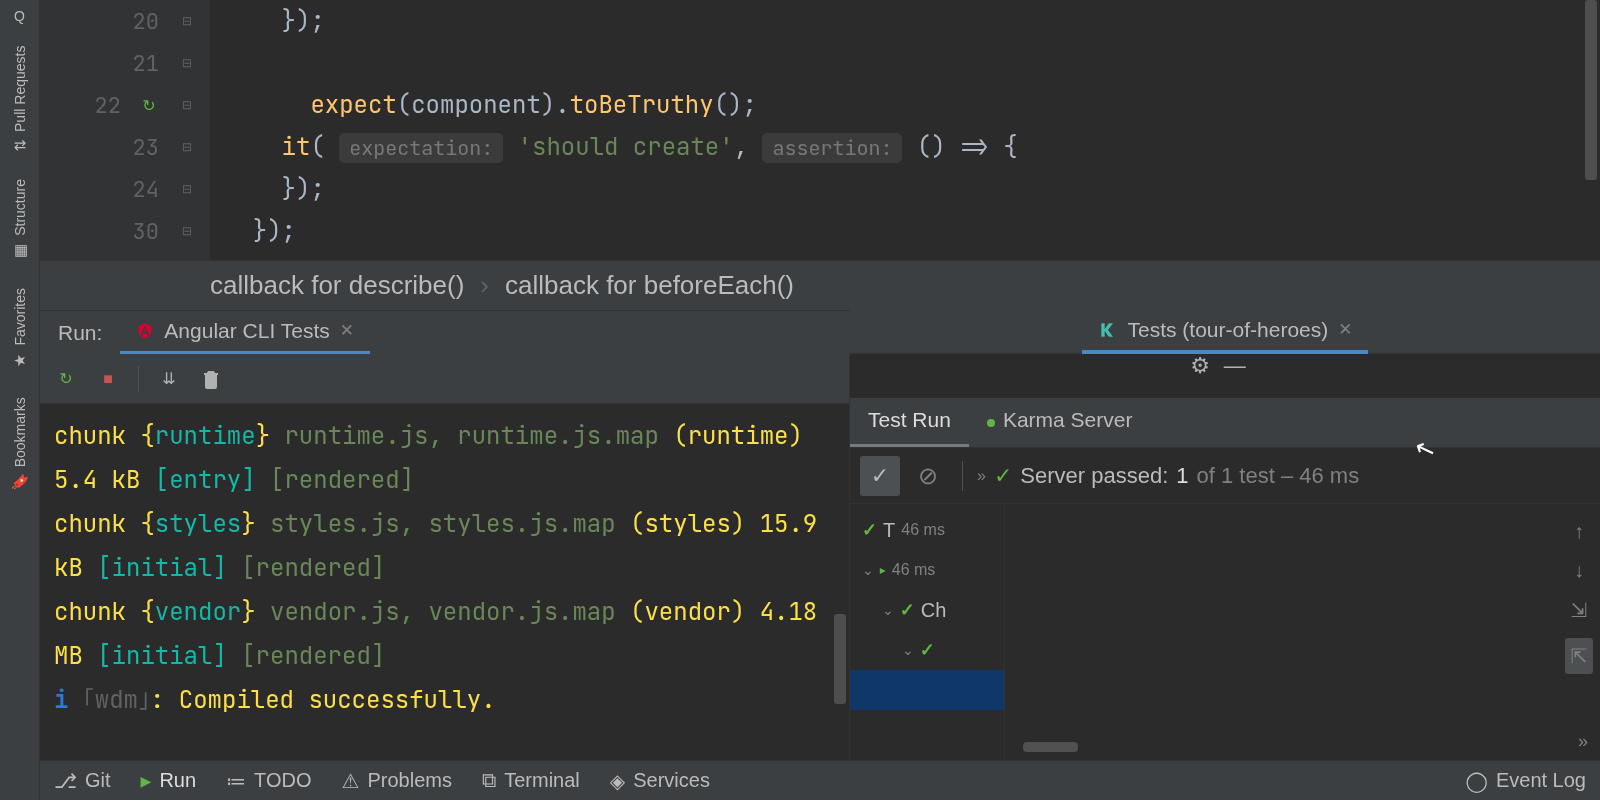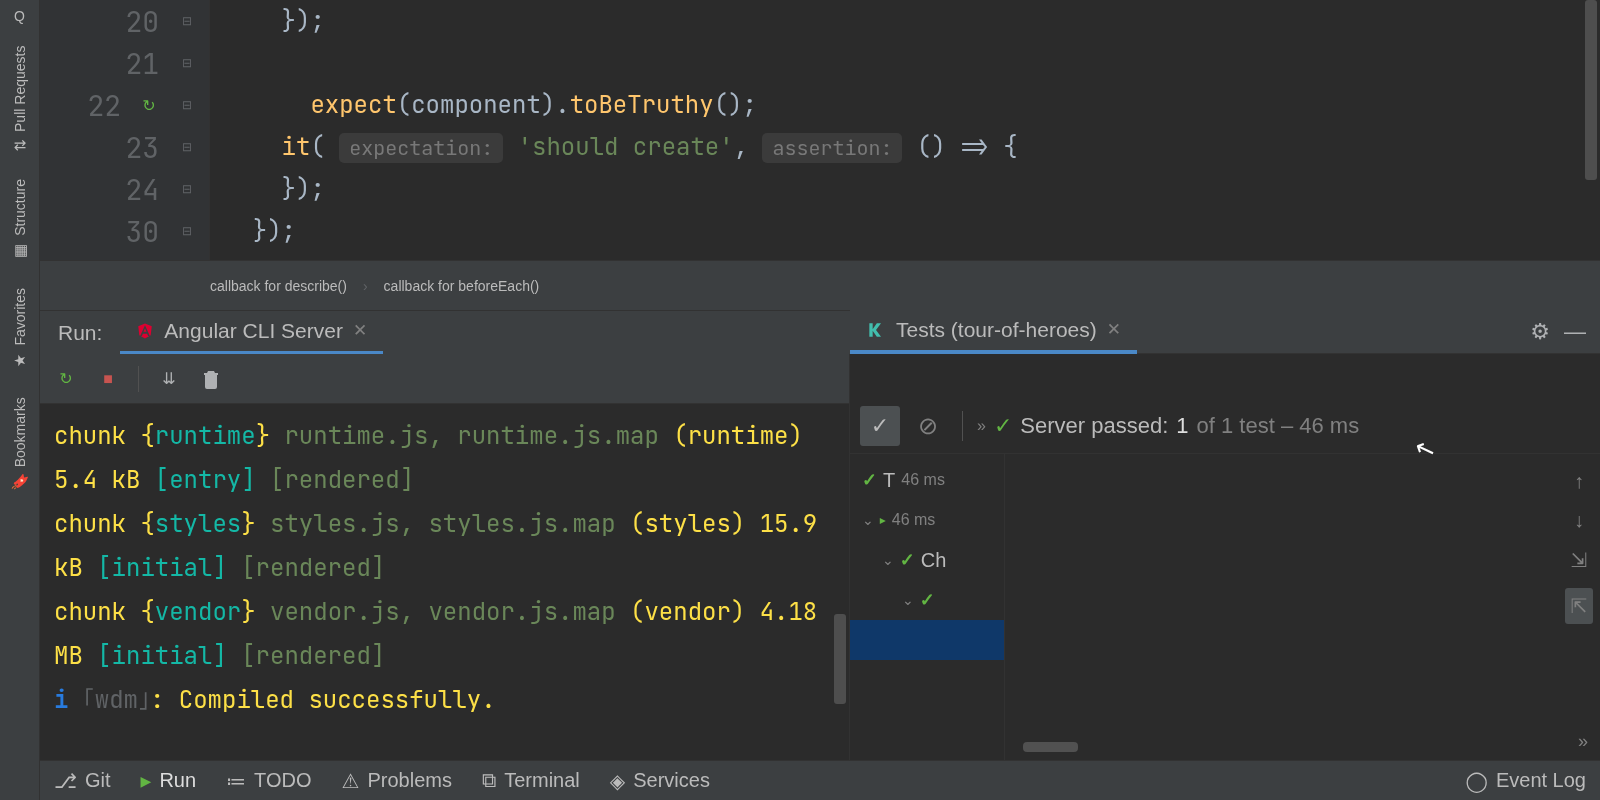--- a/index.html
+++ b/index.html
@@ -48,39 +48,39 @@
   border-right: 1px solid #323232;
 }
 .gutter-line {
   height: 42px;
   display: flex;
   align-items: center;
   justify-content: flex-end;
   padding-right: 12px;
   gap: 18px;
 }
-.line-num { color: #606366; font-size: 28px; width: 34px; text-align: right; font-family: 'JetBrains Mono', monospace; }
+.line-num { color: #606366; font-size: 22px; width: 34px; text-align: right; font-family: 'JetBrains Mono', monospace; }
 .gutter-icon { width: 20px; height: 20px; display: flex; align-items: center; justify-content: center; }
 .fold-marker { color: #606366; font-size: 12px; }
 .run-gutter-icon { color: #62b543; }
 .code-area { flex: 1; font-family: 'JetBrains Mono', Consolas, monospace; font-size: 24px; line-height: 42px; padding-left: 14px; }
 .code-line { height: 42px; white-space: pre; }
 .kw-yellow { color: #ffc66d; }
 .kw-green { color: #6a8759; }
 .kw-gray { color: #a9b7c6; }
 .param-hint { background: #3b3b3b; color: #787878; font-size: 20px; padding: 2px 10px; border-radius: 5px; }
 .editor-scrollbar { position: absolute; right: 3px; top: 0; width: 12px; height: 180px; background: #4e4e4e; border-radius: 3px; }
 .breadcrumb {
   height: 50px;
   background: #3c3f41;
   border-top: 1px solid #323232;
   display: flex;
   align-items: center;
   padding-left: 170px;
-  font-size: 14px;
+  font-size: 26px;
   color: #bbbbbb;
   gap: 16px;
 }
 .breadcrumb-sep { color: #606366; }
 .run-panel-header {
   height: 44px;
   background: #3c3f41;
   border-top: 1px solid #323232;
   display: flex;
   align-items: center;
@@ -130,20 +130,21 @@
 .c-dim { color: #606366; }
 .console-scrollbar { position: absolute; right: 3px; top: 210px; width: 12px; height: 90px; background: #4e4e4e; border-radius: 3px; }
 .right-panel { flex: 1; display: flex; flex-direction: column; background: #2b2b2b; }
 .right-tabs-row {
   height: 44px;
   background: #3c3f41;
   display: flex;
   align-items: center;
   justify-content: space-between;
   border-bottom: 1px solid #323232;
+  flex-direction: column;
 }
 .right-tabs-left { display: flex; align-items: center; height: 100%; }
 .right-tabs-right { display: flex; gap: 14px; padding-right: 14px; }
 .right-tab-icon { width: 20px; height: 20px; }
 .test-subtabs {
   height: 50px;
   background: #3c3f41;
   display: flex;
   align-items: flex-end;
   border-bottom: 1px solid #323232;
@@ -292,21 +293,21 @@
       <span class="breadcrumb-sep">›</span>
       <span>callback for beforeEach()</span>
     </div>
 
     <div class="run-panel-header">
       <span class="run-label">Run:</span>
       <div class="run-tab active">
         <svg class="tab-icon" viewBox="0 0 24 24">
             <path fill="#dd0031" d="M12 2L3 5.5l1.4 12L12 22l7.6-4.5L21 5.5 12 2zm0 2.2l6.5 14.6h-2.4l-1.3-3.3H9.2L7.9 18.8H5.5L12 4.2zm0 4.5L10 13h4l-2-4.3z"></path>
           </svg>
-        <span>Angular CLI Server</span>
+        <span>Angular CLI Tests</span>
         <span class="tab-close">✕</span>
       </div>
       <div style="flex:1"></div>
     </div>
 
     <div class="panel-body">
       <div class="left-panel">
         <div class="panel-toolbar">
           <div class="toolbar-btn" style="color:#62b543">↻</div>
           <div class="toolbar-btn" style="color:#c75450">■</div>
@@ -338,20 +339,26 @@
               <span class="tab-close">✕</span>
             </div>
           </div>
           <div class="right-tabs-right">
             <span style="color:#afb1b3;font-size:22px;cursor:pointer">⚙</span>
             <span style="color:#afb1b3;font-size:22px;cursor:pointer">—</span>
           </div>
         </div>
 
         <div style="height:44px"></div>
+        <div class="test-subtabs">
+          <div class="test-subtab active">Test Run</div>
+          <div class="test-subtab">
+            <span class="karma-dot"></span><span>Karma Server</span>
+          </div>
+        </div>
 
         <div class="test-status-bar">
           <div class="status-btn">
               <span style="color:#bbbbbb;font-size:22px">✓</span>
             </div>
           <div class="status-btn" style="background:transparent">
               <span style="color:#808080;font-size:24px">⊘</span>
             </div>
           <div class="status-sep"></div>
           <span style="color:#808080">»</span>

